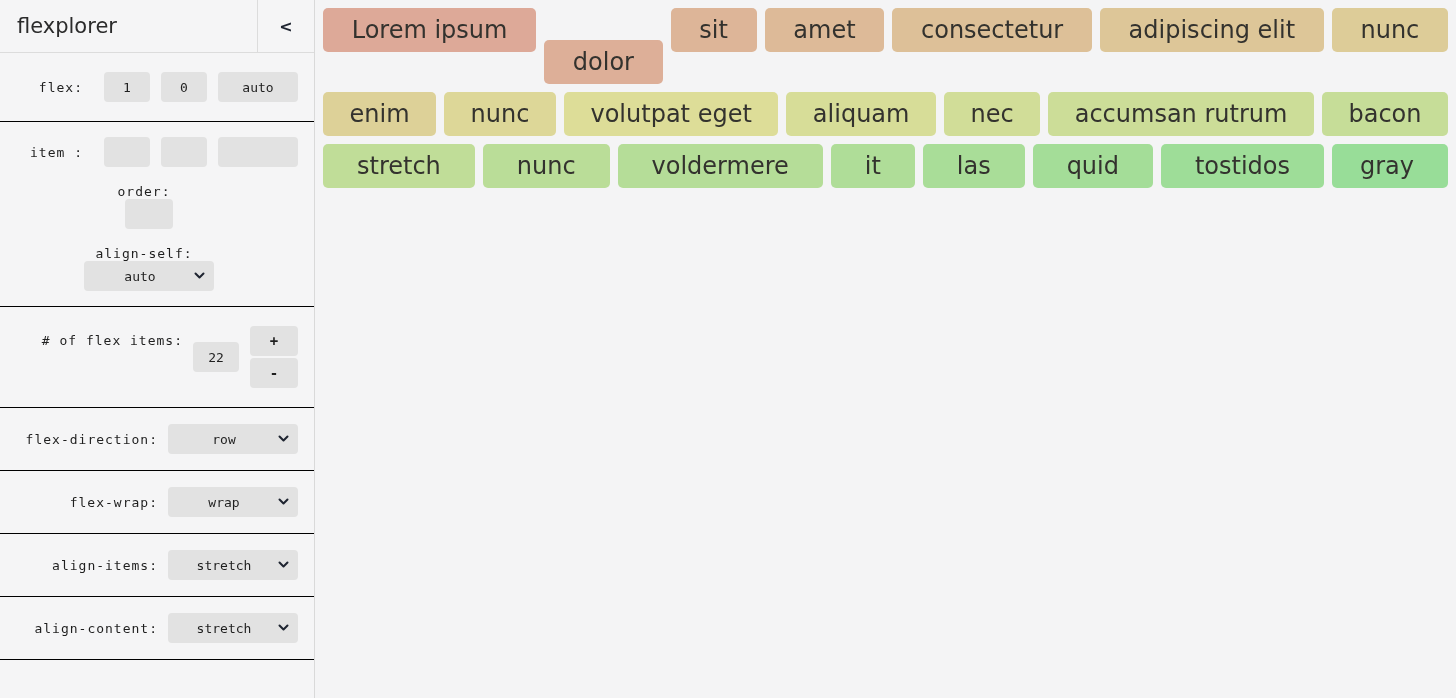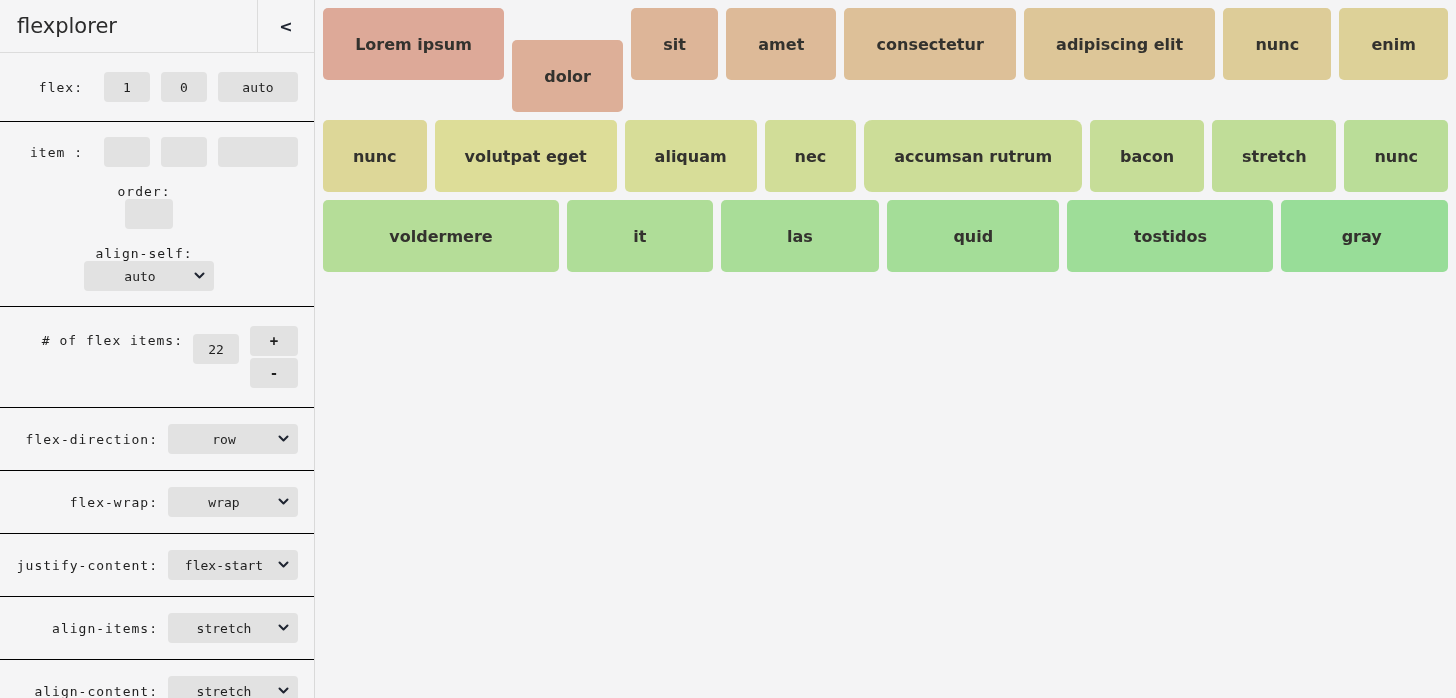--- a/index.html
+++ b/index.html
@@ -135,32 +135,31 @@
     display: flex;
     flex-direction: row;
     flex-wrap: wrap;
     justify-content: flex-start;
     align-items: flex-start;
     align-content: flex-start;
     width: 100%;
   }
   .flex-item {
     flex: 1 0 auto;
-    height: 72px;
+    height: 44px;
     margin: 4px;
     padding: 0 26px;
     border-radius: 5px;
     display: flex;
     align-items: center;
     justify-content: center;
-    font-size: 16px;
+    font-size: 24px;
     color: #33322e;
     white-space: nowrap;
     cursor: pointer;
-    font-weight: bold;
   }
 </style>
 </head>
 <body>
 
 <aside class="sidebar">
 
   <div class="sidebar-header">
     <div class="sidebar-title">flexplorer</div>
     <button class="collapse-btn">
@@ -198,21 +197,21 @@
             <path d="M1.5 1.5 L5.5 5.5 L9.5 1.5" fill="none" stroke="#1e2430" stroke-width="2" stroke-linecap="round" stroke-linejoin="round"></path>
           </svg>
       </span>
     </div>
   </div>
 
   <div class="section sec-count">
     <div class="row" style="align-items:flex-start;">
       <span class="lbl" style="margin-top:7px;"># of flex items:</span>
       <div class="count-controls">
-        <input class="ctl-input" style="width: 46px; margin-top: 8px; text-align: center;" value="22">
+        <input class="ctl-input" style="width: 46px; margin-top: 16px; text-align: center;" value="22">
         <div class="btn-col">
           <button class="step-btn"><span>+</span></button>
           <button class="step-btn"><span>-</span></button>
         </div>
       </div>
     </div>
   </div>
 
   <div class="section sec-select">
     <div class="row">
@@ -235,33 +234,20 @@
         <select class="ctl-select">
           <option>wrap</option>
         </select>
         <svg class="chev" width="11" height="7" viewBox="0 0 11 7">
             <path d="M1.5 1.5 L5.5 5.5 L9.5 1.5" fill="none" stroke="#1e2430" stroke-width="2" stroke-linecap="round" stroke-linejoin="round"></path>
           </svg>
       </span>
     </div>
   </div>
 
-  <div class="section sec-select">
-    <div class="row">
-      <span class="lbl">justify-content:</span>
-      <span class="select-wrap">
-        <select class="ctl-select">
-          <option>flex-start</option>
-        </select>
-        <svg class="chev" width="11" height="7" viewBox="0 0 11 7">
-            <path d="M1.5 1.5 L5.5 5.5 L9.5 1.5" fill="none" stroke="#1e2430" stroke-width="2" stroke-linecap="round" stroke-linejoin="round"></path>
-          </svg>
-      </span>
-    </div>
-  </div>
 
   <div class="section sec-select">
     <div class="row">
       <span class="lbl">align-items:</span>
       <span class="select-wrap">
         <select class="ctl-select">
           <option>stretch</option>
         </select>
         <svg class="chev" width="11" height="7" viewBox="0 0 11 7">
             <path d="M1.5 1.5 L5.5 5.5 L9.5 1.5" fill="none" stroke="#1e2430" stroke-width="2" stroke-linecap="round" stroke-linejoin="round"></path>
@@ -293,21 +279,21 @@
       <div class="flex-item" style="background: rgb(221, 181, 152);">sit</div>
       <div class="flex-item" style="background: rgb(221, 186, 152);">amet</div>
       <div class="flex-item" style="background: rgb(221, 192, 152);">consectetur</div>
       <div class="flex-item" style="background: rgb(221, 198, 152);">adipiscing elit</div>
       <div class="flex-item" style="background: rgb(221, 204, 152);">nunc</div>
       <div class="flex-item" style="background: rgb(221, 209, 152);">enim</div>
       <div class="flex-item" style="background: rgb(221, 215, 152);">nunc</div>
       <div class="flex-item" style="background: rgb(221, 221, 152);">volutpat eget</div>
       <div class="flex-item" style="background: rgb(215, 221, 152);">aliquam</div>
       <div class="flex-item" style="background: rgb(209, 221, 152);">nec</div>
-      <div class="flex-item" style="background: rgb(204, 221, 152); border-radius: 8px;">accumsan rutrum</div>
+      <div class="flex-item" style="background: rgb(204, 221, 152);">accumsan rutrum</div>
       <div class="flex-item" style="background: rgb(198, 221, 152);">bacon</div>
       <div class="flex-item" style="background: rgb(192, 221, 152);">stretch</div>
       <div class="flex-item" style="background: rgb(186, 221, 152);">nunc</div>
       <div class="flex-item" style="background: rgb(181, 221, 152);">voldermere</div>
       <div class="flex-item" style="background: rgb(175, 221, 152);">it</div>
       <div class="flex-item" style="background: rgb(169, 221, 152);">las</div>
       <div class="flex-item" style="background: rgb(164, 221, 152);">quid</div>
       <div class="flex-item" style="background: rgb(158, 221, 152);">tostidos</div>
       <div class="flex-item" style="background: rgb(152, 221, 152); padding-left: 20px;">gray</div>
     </div>

